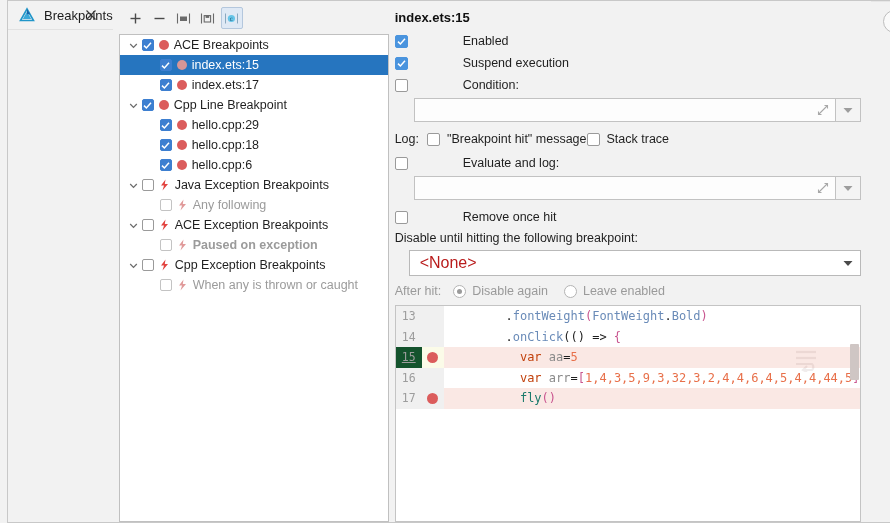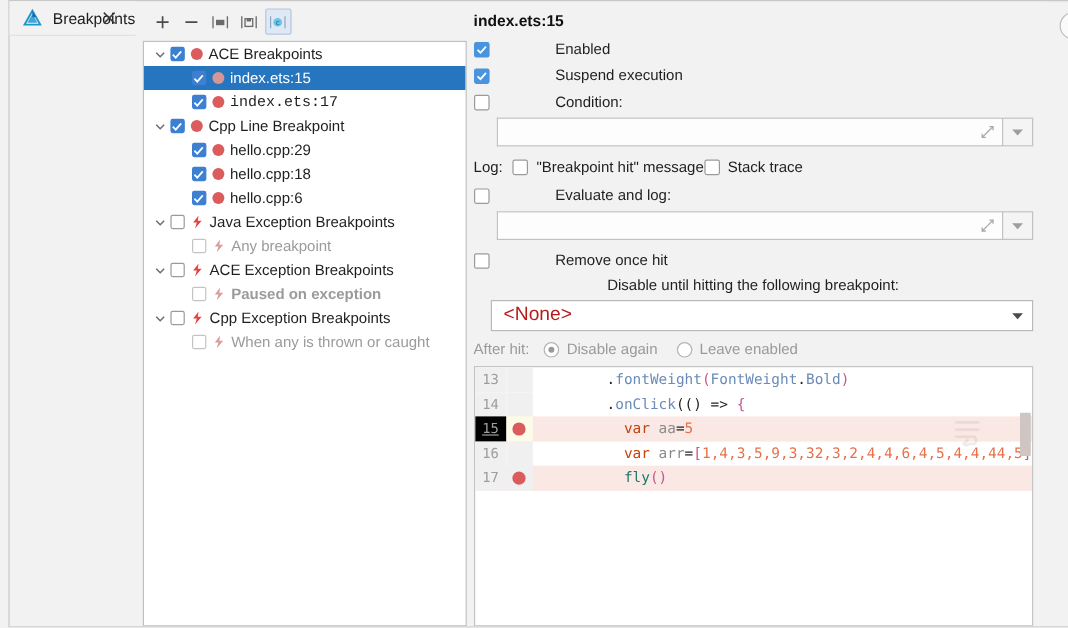--- a/index.html
+++ b/index.html
@@ -71,21 +71,21 @@
     display:flex;align-items:center;justify-content:flex-end;padding-right:6px;box-sizing:border-box;
   }
   .field-drop{
     width:26px;background:#f4f4f4;border:1px solid #c2c2c2;
     display:flex;align-items:center;justify-content:center;box-sizing:border-box;
   }
   .log-row{display:flex;align-items:center;margin:0 0 10px 0;}
   .log-row .log-lbl{margin-right:8px;}
   .log-row .chk{margin-left:0;}
   .gap18{margin-left:20px;}
-  .section-lbl{margin:0 0 5px 0;text-align:center;}
+  .section-lbl{margin:0 0 5px 0;}
   .combo{
     height:26px;margin:0 0 8px 14px;background:#fff;border:1px solid #b9b9b9;
     display:flex;align-items:center;box-sizing:border-box;
   }
   .combo .cval{flex:1;padding-left:10px;font-size:16px;color:#b91c1c;}
   .combo .carrow{width:24px;display:flex;align-items:center;justify-content:center;}
   .afterhit{display:flex;align-items:center;margin:0 0 7px 0;color:#9a9a9a;}
   .radio{
     width:13px;height:13px;border:1px solid #b4b4b4;border-radius:50%;background:#fff;
     box-sizing:border-box;display:inline-flex;align-items:center;justify-content:center;
@@ -100,21 +100,21 @@
     margin:0 0 0 0;position:relative;overflow:hidden;
     font-family:"DejaVu Sans Mono", monospace;font-size:12px;
   }
   .code-line{display:flex;height:20.5px;align-items:center;position:relative;}
   .code-line.hit{background:#fae8e4;}
   .gutter{
     width:26px;min-width:26px;text-align:right;padding-right:6px;color:#9d9d9d;
     font-size:11.5px;height:100%;display:flex;align-items:center;justify-content:flex-end;
     background:#f0f0f0;box-sizing:border-box;
   }
-  .gutter.cur{background:#000000;text-decoration:underline;}
+  .gutter.cur{background:#14532d;text-decoration:underline;}
   .marker{
     width:22px;min-width:22px;display:flex;align-items:center;justify-content:center;
     background:#f0f0f0;height:100%;box-sizing:border-box;
   }
   .marker.cur{background:#fbfbe8;}
   .marker .mdot{width:11px;height:11px;border-radius:50%;background:#db5c5c;}
   .code-text{padding-left:4px;white-space:pre;flex:1;overflow:hidden;}
   .k-kw2{color:#c2410c;font-weight:normal;}
   .k-fn{color:#1a7a6b;}
   .k-num{color:#e8704a;}
@@ -218,21 +218,21 @@
           <div class="tree-row selected" style="padding-left: 24px;">
             <span class="tw"></span>
             <span class="cb checked">
               <svg width="9" height="9" viewBox="0 0 9 9">
                 <polyline points="1,4.6 3.4,7 8,1.8" fill="none" stroke="#fff" stroke-width="1.5"></polyline>
               </svg>
             </span>
             <span class="bp-dot muted"></span>
             <span class="tree-label">index.ets:15</span>
           </div>
-          <div class="tree-row" style="padding-left: 24px; font-family: Liberation Mono, monospace;">
+          <div class="tree-row" style="padding-left: 24px;">
             <span class="tw"></span>
             <span class="cb checked">
               <svg width="9" height="9" viewBox="0 0 9 9">
                 <polyline points="1,4.6 3.4,7 8,1.8" fill="none" stroke="#fff" stroke-width="1.5"></polyline>
               </svg>
             </span>
             <span class="bp-dot"></span>
             <span class="tree-label">index.ets:17</span>
           </div>
           <div class="tree-row" style="padding-left: 6px;">
@@ -294,21 +294,21 @@
             <span class="tree-label">Java Exception Breakpoints</span>
           </div>
           <div class="tree-row" style="padding-left: 24px;">
             <span class="tw"></span>
             <span class="cb dim"></span>
             <span class="bolt">
               <svg width="11" height="12" viewBox="0 0 11 12">
                 <polygon points="6.5,0.5 2,6.5 5,6.5 3.5,11.5 9,5 5.8,5" fill="#e09a9a"></polygon>
               </svg>
             </span>
-            <span class="tree-label dim">Any breakpoint</span>
+            <span class="tree-label dim">Any following</span>
           </div>
           <div class="tree-row" style="padding-left: 6px;">
             <span class="tw">
               <svg width="9" height="9" viewBox="0 0 9 9">
                 <polyline points="1.2,3 4.5,6.3 7.8,3" fill="none" stroke="#6a6a6a" stroke-width="1.2"></polyline>
               </svg>
             </span>
             <span class="cb"></span>
             <span class="bolt">
               <svg width="11" height="12" viewBox="0 0 11 12">

